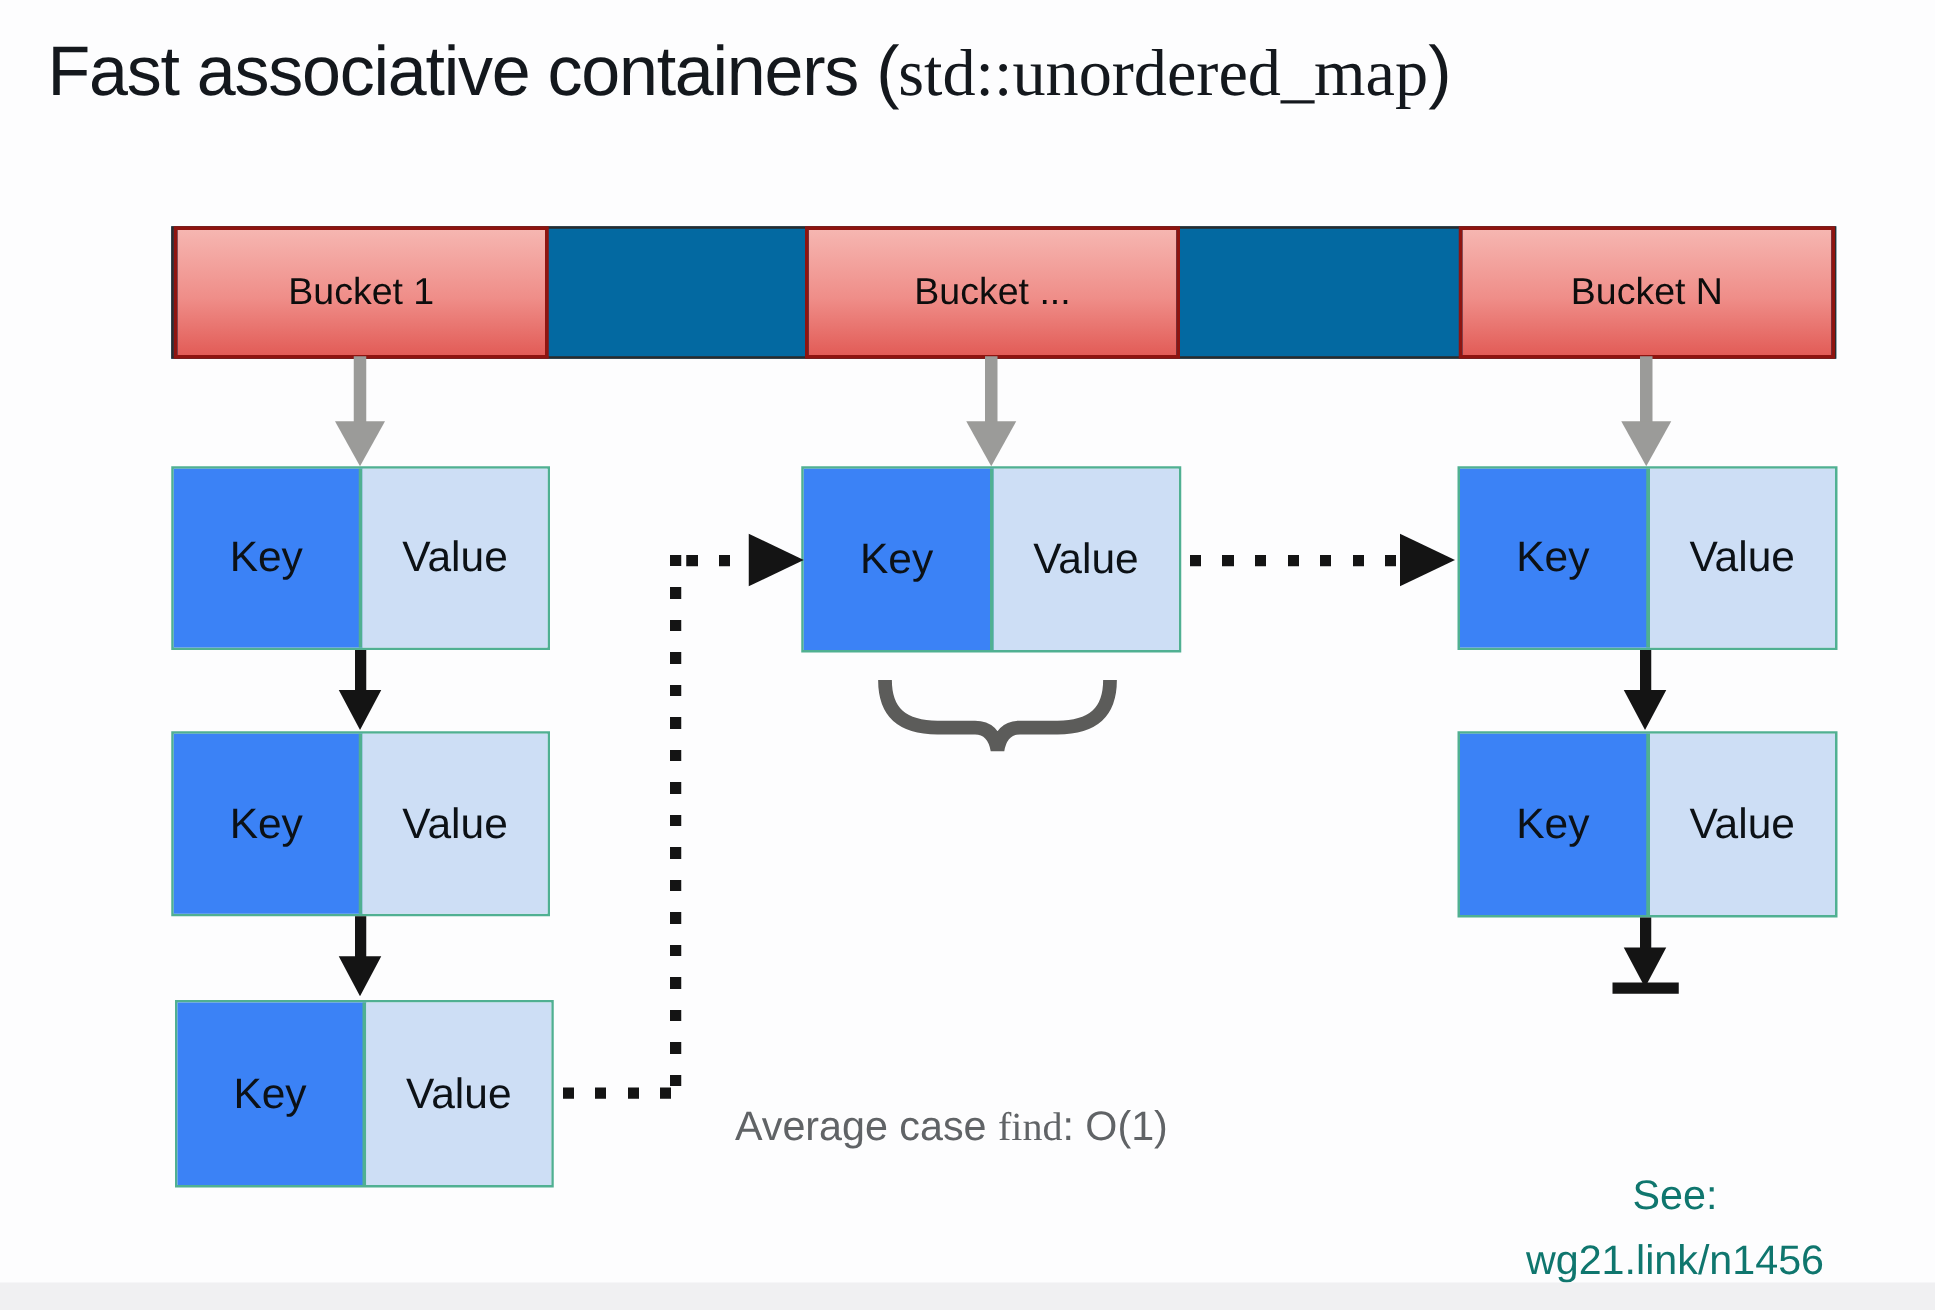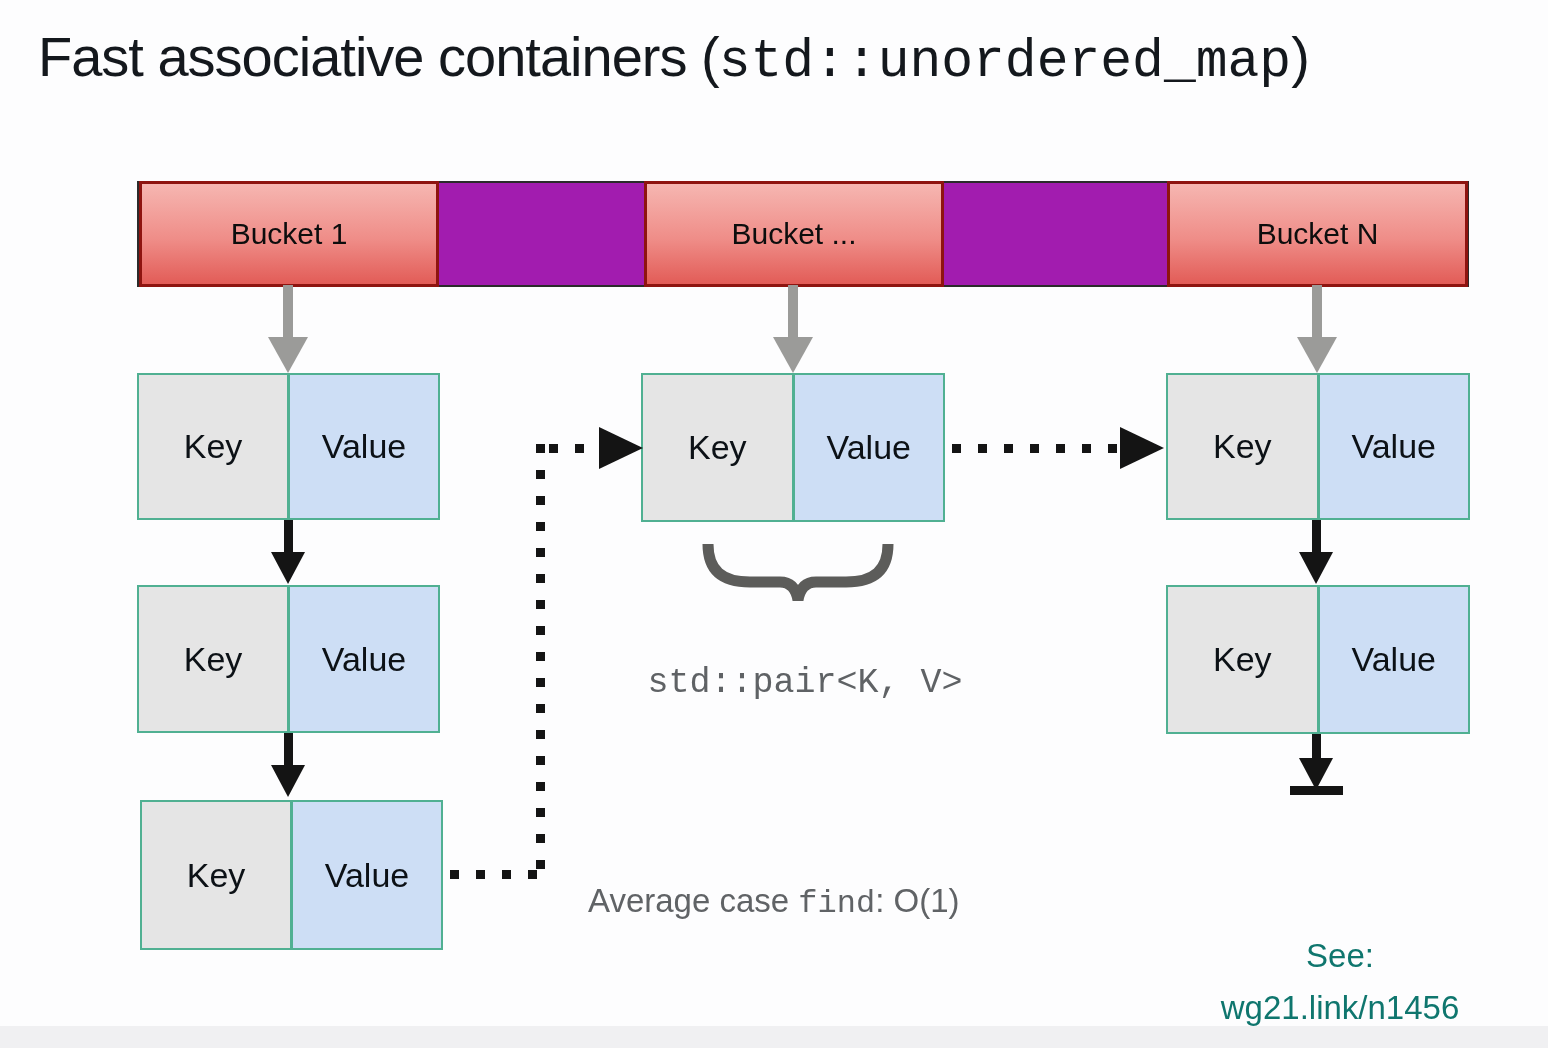--- a/index.html
+++ b/index.html
@@ -5,54 +5,54 @@
   html,body{margin:0;padding:0;background:#e9e9e9;}
   .slide{
     position:relative;
     width:1548px;height:1048px;
     background:#fdfdfe;
     overflow:hidden;
     font-family:"Liberation Sans", sans-serif;
     color:#10141a;
   }
   .abs{position:absolute;}
-  .mono{font-family:Liberation Mono, monospace;margin-top:31px;}
+  .mono{font-family:Liberation Serif, serif;}
 
   
   .title{
     left:38px;top:24px;
     font-size:56px;letter-spacing:-1px;
     color:#14181d;white-space:nowrap;
   }
   .title .mono{font-size:53px;letter-spacing:0;}
 
   
   .bucket-bar{
     left:137px;top:181px;width:1328px;height:102px;
-    background:#a21caf;border:2px solid #2b2b2b;
+    background:#0369a1;border:2px solid #2b2b2b;
   }
   .bucket-cell{
     position:absolute;top:-2px;height:106px;width:300px;
     box-sizing:border-box;
     background:linear-gradient(180deg,#f6b6b1 0%,#ef8d88 55%,#e25c57 100%);
     border:3px solid #8e1410;
     display:flex;align-items:center;justify-content:center;
     font-size:30px;color:#0d0d0d;
   }
 
   
   .kv-node{
     display:flex;box-sizing:border-box;
     border:2px solid #50b092;
   }
   .kv-key,.kv-value{
     flex:1;display:flex;align-items:center;justify-content:center;
     font-size:34px;color:#0c1116;
   }
-  .kv-key{background:#e5e5e5;border-right:3px solid #50b092;}
+  .kv-key{background:#3b82f6;border-right:3px solid #50b092;}
   .kv-value{background:#cddef5;text-align:center;}
 
   
   .shaft-gray{width:10px;background:#9b9b99;}
   .head-down-gray{
     width:0;height:0;
     border-left:20px solid transparent;border-right:20px solid transparent;
     border-top:36px solid #9b9b99;
   }
   .shaft-black{width:9px;background:#141414;}
@@ -156,21 +156,20 @@
   <div class="abs dots-v" style="left:536px;top:444px;height:436px;"></div>
   <div class="abs dots-h" style="left:549px;top:444px;width:52px;"></div>
   <div class="abs head-right" style="left:599px;top:427px;"></div>
 
   <div class="abs dots-h" style="left:952px;top:444px;width:170px;"></div>
   <div class="abs head-right" style="left:1120px;top:427px;"></div>
 
   <svg class="abs" style="left:700px;top:542px;" width="196" height="64" viewBox="0 0 196 64">
     <path d="M8,2 C8,28 22,40 50,40 L80,40 C90,40 96,46 98,58 C100,46 106,40 116,40 L146,40 C174,40 188,28 188,2" fill="none" stroke="#5c5c5a" stroke-width="11"></path>
   </svg>
-  <div class="abs pair-label mono">std::pair&lt;K, V&gt;</div>
 
   <div class="abs notes">
     <div class="line"><span>Average case </span><span class="mono">find</span><span>: O(1)</span></div>
   </div>
 
   <div class="abs reference">
     <div>See:</div>
     <div>wg21.link/n1456</div>
   </div>
 

